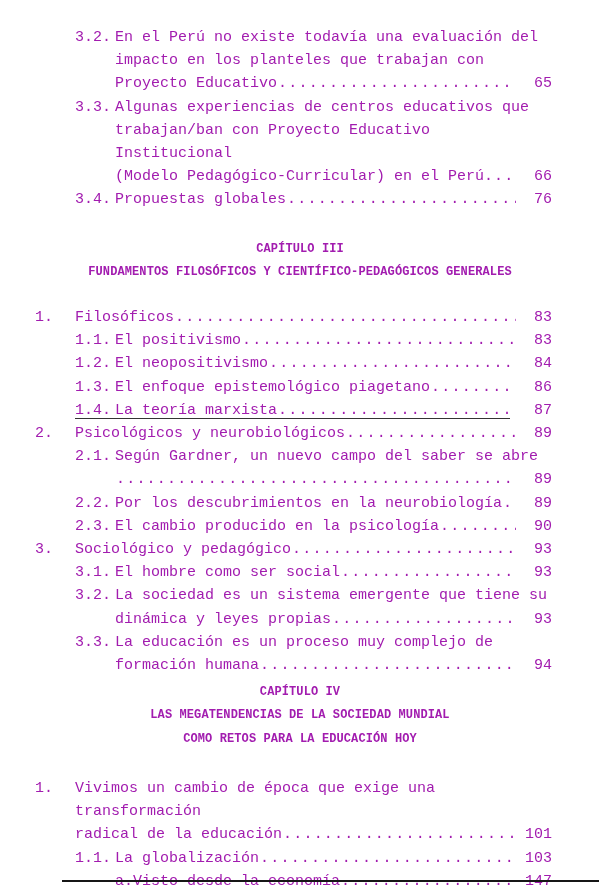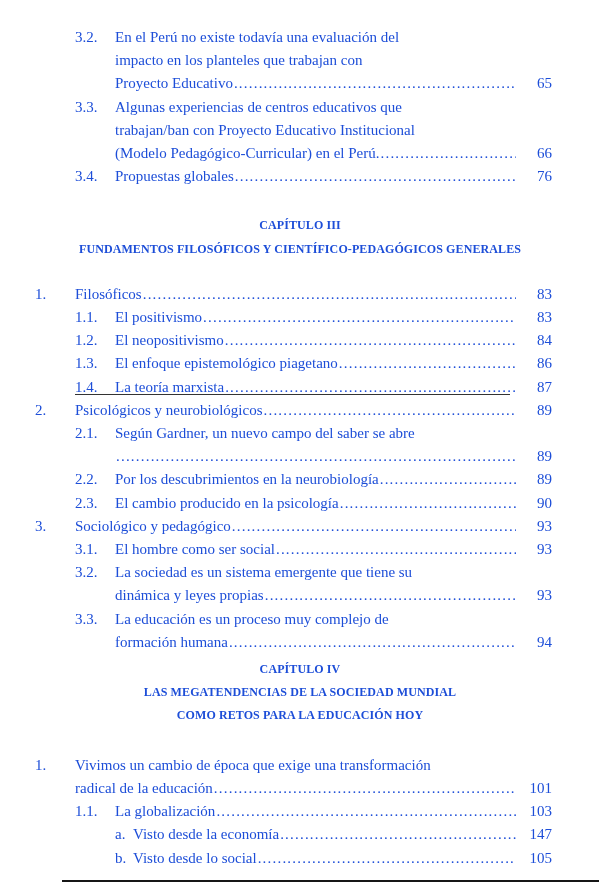--- a/index.html
+++ b/index.html
@@ -7,22 +7,22 @@
     padding: 0;
     background: #ffffff;
   }
   .page {
     width: 600px;
     height: 896px;
     box-sizing: border-box;
     position: relative;
     overflow: hidden;
     background: #ffffff;
-    color: #1d4ed8;
-    font-family: Liberation Serif, serif;
+    color: #a21caf;
+    font-family: Liberation Mono, monospace;
     font-size: 15px;
     line-height: 23.2px;
     padding: 26px 48px 0 35px;
   }
 
   
   .entry { display: flex; align-items: flex-start; }
   .num { flex: 0 0 auto; }
   .lvl1 .num { width: 40px; }
   .lvl2 { margin-left: 40px; }

